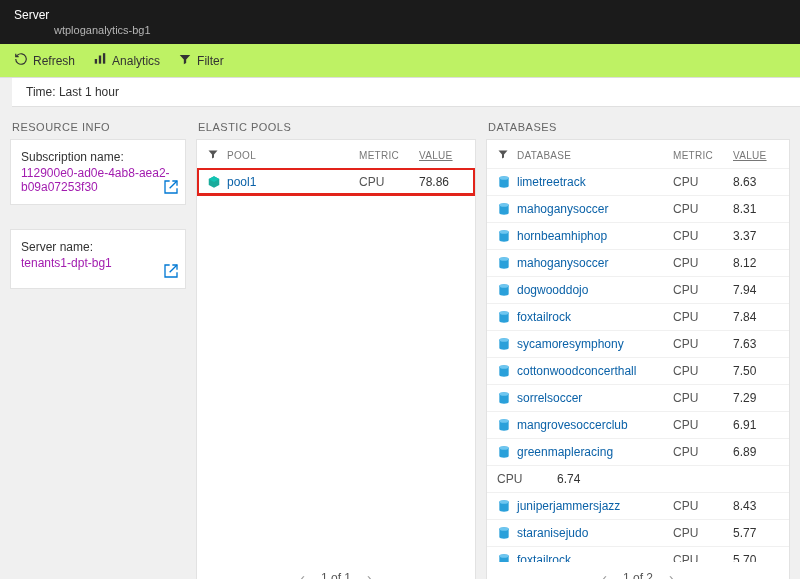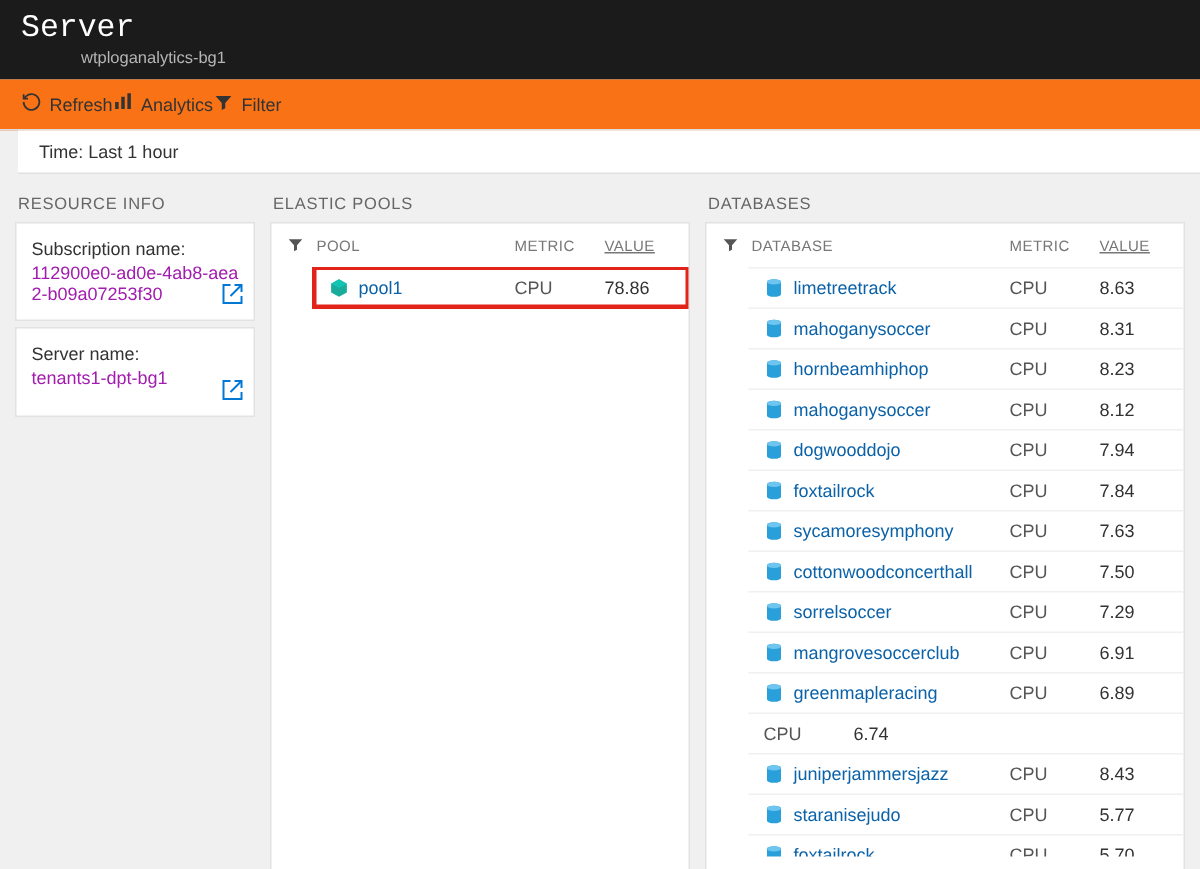--- a/index.html
+++ b/index.html
@@ -1,42 +1,42 @@
 <!DOCTYPE html>
 <html><head>
 <meta charset="utf-8">
 <style>
   * { box-sizing: border-box; margin: 0; padding: 0; }
   body { font-family: "Segoe UI", Arial, sans-serif; font-size: 12px; background: #f0f0f0; color: #333; width: 800px; }
   .header-dark { background: #1b1b1b; color: #fff; padding: 8px 14px; }
-  .header-dark .title { font-size: 21px; font-weight: 300; font-family: Liberation Mono, monospace; }
+  .header-dark .title { font-size: 12px; font-weight: 300; }
   .header-dark .subtitle { font-size: 11px; color: #b5b5b5; margin-top: 2px; margin-left: 40px; }
-  .toolbar { background: #f97316; display: flex; align-items: center; padding: 8px 14px; border-bottom: 1px solid #ddd; }
+  .toolbar { background: #bef264; display: flex; align-items: center; gap: 18px; padding: 8px 14px; border-bottom: 1px solid #ddd; }
   .toolbar-item { display: flex; align-items: center; gap: 5px; cursor: pointer; color: #333; font-size: 12px; }
   .toolbar-item svg { width: 14px; height: 14px; }
   .timebar { background: #fff; padding: 7px 14px; border-bottom: 1px solid #e0e0e0; font-size: 12px; margin-left: 12px; }
   .main { display: flex; gap: 10px; padding: 10px; align-items: flex-start; }
   .col { display: flex; flex-direction: column; }
-  .col-left { width: 160px; justify-content: center; }
+  .col-left { width: 176px; justify-content: center; }
   .col-mid { width: 280px; }
   .col-right { flex: 1; }
   .section-title { font-size: 11px; letter-spacing: .5px; color: #666; padding: 4px 2px 6px; }
-  .card { background: #fff; border: 1px solid #e2e2e2; padding: 10px 10px; position: relative; margin-bottom: 4px; min-height: 60px; }
+  .card { background: #fff; border: 1px solid #e2e2e2; padding: 10px 10px; position: relative; margin-bottom: 24px; min-height: 60px; }
   .card .label { font-size: 12px; color: #333; margin-bottom: 2px; }
   .card .value { font-size: 12px; color: #a21caf; word-break: break-all; }
   .open-icon { position: absolute; right: 6px; bottom: 6px; color: #0078d4; cursor: pointer; }
   .open-icon svg { width: 16px; height: 16px; }
   .panel { background: #fff; border: 1px solid #e2e2e2; display: flex; flex-direction: column; height: 456px; }
   .panel-head { display: flex; align-items: center; padding: 8px 10px 6px; gap: 8px; font-size: 10px; color: #777; letter-spacing: .3px; }
   .filter-icon svg { width: 12px; height: 12px; fill: #555; }
   .panel-head .col-name { flex: 1; }
   .panel-head .col-metric { width: 52px; }
   .panel-head .col-value { width: 46px; text-align: left; text-decoration: underline; }
   .panel-body { flex: 1; overflow: hidden; }
-  .row { display: flex; align-items: center; padding: 6px 10px; gap: 8px; border-top: 1px solid #f0f0f0; font-size: 12px; cursor: pointer; margin-left: 28px; }
+  .row { display: flex; align-items: center; padding: 6px 10px; gap: 8px; border-top: 1px solid #f0f0f0; font-size: 12px; cursor: pointer; }
   .row .name { flex: 1; display: flex; align-items: center; gap: 6px; color: #0b62a8; }
   .row .metric { width: 52px; color: #555; }
   .row .value { width: 46px; color: #333; }
   .highlight { outline: 3px solid #e2231a; outline-offset: -2px; }
   .hex-icon { width: 14px; height: 14px; display: inline-flex; align-items: center; justify-content: center; }
   .hex-icon svg { width: 14px; height: 14px; }
   .db-icon { width: 14px; height: 14px; display: inline-flex; }
   .db-icon svg { width: 14px; height: 14px; }
   .pager { display: flex; align-items: center; justify-content: center; gap: 16px; padding: 8px 0; font-size: 12px; color: #555; }
   .pager .arrow { color: #999; cursor: pointer; font-size: 14px; user-select: none; }
@@ -180,21 +180,21 @@
               <span class="db-icon">
                 <svg viewBox="0 0 24 24">
                   <ellipse cx="12" cy="5" rx="8" ry="3" fill="#2aa0da"></ellipse>
                   <path d="M4 5v14c0 1.7 3.6 3 8 3s8-1.3 8-3V5" fill="#2aa0da"></path>
                   <ellipse cx="12" cy="5" rx="8" ry="3" fill="#6ec6f0"></ellipse>
                 </svg>
               </span>
               <span>hornbeamhiphop</span>
             </span>
             <span class="metric">CPU</span>
-            <span class="value">8.23</span>
+            <span class="value">3.37</span>
           </div>
           <div class="row">
             <span class="name">
               <span class="db-icon">
                 <svg viewBox="0 0 24 24">
                   <ellipse cx="12" cy="5" rx="8" ry="3" fill="#2aa0da"></ellipse>
                   <path d="M4 5v14c0 1.7 3.6 3 8 3s8-1.3 8-3V5" fill="#2aa0da"></path>
                   <ellipse cx="12" cy="5" rx="8" ry="3" fill="#6ec6f0"></ellipse>
                 </svg>
               </span>

